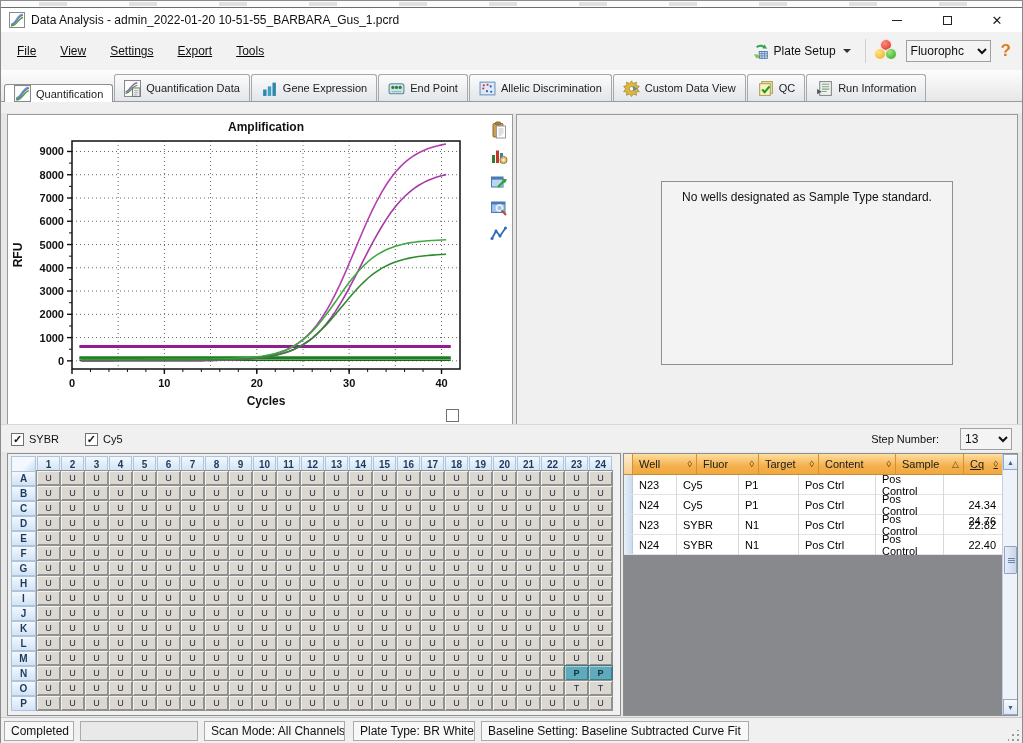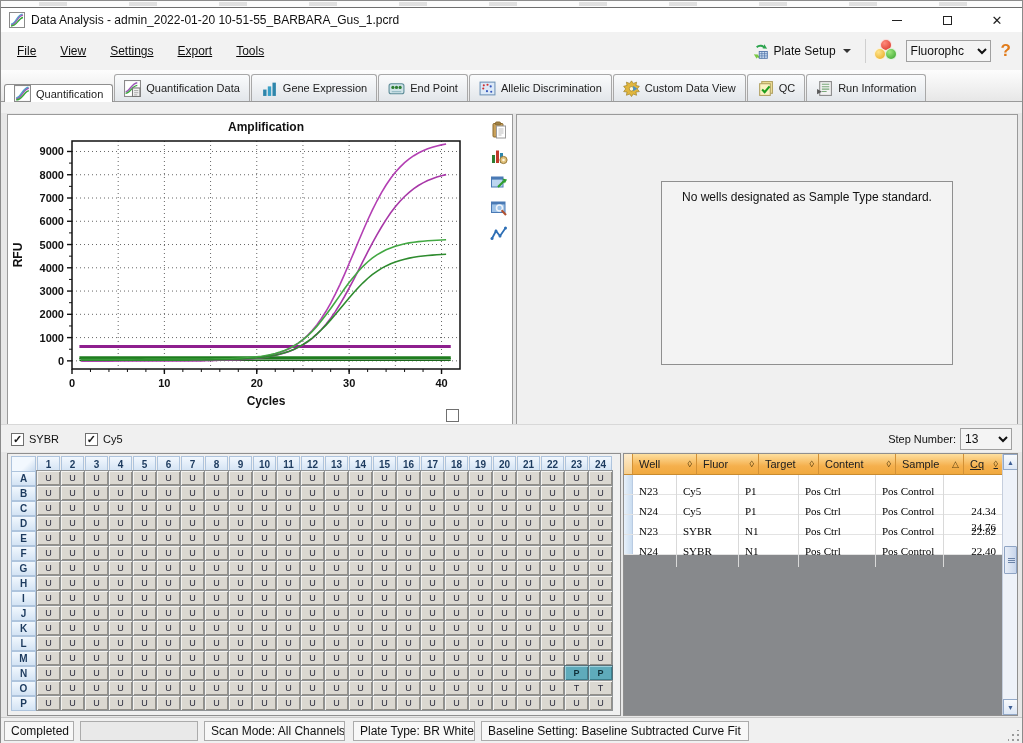--- a/index.html
+++ b/index.html
@@ -66,21 +66,21 @@
   .logscale .lbl { font-size:11px; color:#111; }
 
   .std-panel { position:absolute; left:515px; top:1px; width:502px; height:319px; background:#f0f0f0; border:1px solid #9a9a9a; }
   .std-box { position:absolute; left:106px; top:66px; width:292px; height:184px; background:#f3f3f3; border:1px solid #8f8f8f;
     text-align:center; padding-top:8px; font-size:12px; color:#111;margin-left:38px; }
 
   
   .fluorbar { position:absolute; left:0; top:423px; width:100%; height:28px; background:#f0f0f0; border-top:1px solid #d8d8d8; }
   #fluor-checks { position:absolute; left:10px; top:0; height:28px; display:flex; align-items:center; gap:26px; }
   .fluor-item { display:flex; align-items:center; gap:5px; font-size:11px; color:#111; }
-  .stepnum { position:absolute; right:10px; top:0; height:28px; display:flex; align-items:center; gap:4px; font-size:11px; color:#111; }
+  .stepnum { position:absolute; right:10px; top:0; height:28px; display:flex; align-items:center; gap:21px; font-size:11px; color:#111; }
   .step-select { width:52px; height:20px; font-size:11px; }
 
   
   .bottom { position:absolute; left:0; top:451px; width:100%; height:265px; background:#e7e7e7; }
   .plate-panel { position:absolute; left:6px; top:1px; width:614px; height:263px; background:#f0f0f0; border:1px solid #8f8f8f; overflow:hidden; }
   #plate-grid { position:absolute; left:2px; top:2px; display:grid;
     grid-template-columns:26px repeat(24, 24px); grid-auto-rows:15px; gap:0px; }
   #plate-grid .hdr { background:linear-gradient(#f2f8fe,#d3e3f4); border:1px solid #aec4dd; font-size:10px; font-weight:bold;
     color:#1c3a5e; display:flex; align-items:center; justify-content:center; margin:0 0 1px 1px; height:15px; }
   #plate-grid .colhdr { height:16px; }
@@ -92,21 +92,21 @@
 
   
   .table-panel { position:absolute; left:622px; top:1px; width:395px; height:263px; background:#87898c; border:1px solid #8f8f8f; overflow:hidden; }
   .rt-header { display:flex; height:21px; }
   .rt-hcell { background:linear-gradient(#fddf9f,#f5b04d 60%,#f0a93f); border-right:1px solid #d29136; border-bottom:1px solid #c98b2f;
     font-size:11px; color:#202020; display:flex; align-items:center; padding:0 4px 0 6px; position:relative; }
   .rt-hcell .sortg { margin-left:auto; font-size:9px; color:#5a4010; }
   .rt-rowhdr-h { width:9px; background:linear-gradient(#fdeccd,#f7cf8e); border-right:1px solid #d29136; border-bottom:1px solid #c98b2f; }
   .rt-row { display:flex; height:20px; background:#ffffff; border-bottom:1px solid #e3e3e3; }
   .rt-rowhdr { width:9px; background:linear-gradient(90deg,#e8f1fa,#c9dcf0); border-right:1px solid #b9cbe2; }
-  .rt-cell { font-size:11px; color:#000; display:flex; align-items:center; padding:16px 6px; border-right:1px solid #d9d9d9;font-family:Liberation Serif, serif; }
+  .rt-cell { font-size:11px; color:#000; display:flex; align-items:center; padding:10px 6px; border-right:1px solid #d9d9d9; }
   .rt-cell.num { justify-content:flex-end; }
 
   .rt-scrollbar { position:absolute; right:0; top:0; width:15px; height:261px; background:#eef2f9; border-left:1px solid #c5cedd; }
   .sb-btn { position:absolute; left:0; width:15px; height:16px; background:linear-gradient(#f8fafd,#dde7f5); border:1px solid #93a9c8;
     display:flex; align-items:center; justify-content:center; font-size:7px; color:#3f5f96; }
   .sb-up { top:0; } .sb-down { bottom:0; }
   .sb-thumb { position:absolute; left:1px; top:92px; width:13px; height:28px; background:linear-gradient(90deg,#e8eef8,#c8d6ec);
     border:1px solid #8fa4c4; border-radius:1px; }
   .sb-thumb::after { content:""; position:absolute; left:3px; top:11px; width:7px; height:5px;
     background:repeating-linear-gradient(#6b83a8 0 1px, transparent 1px 2px); }

